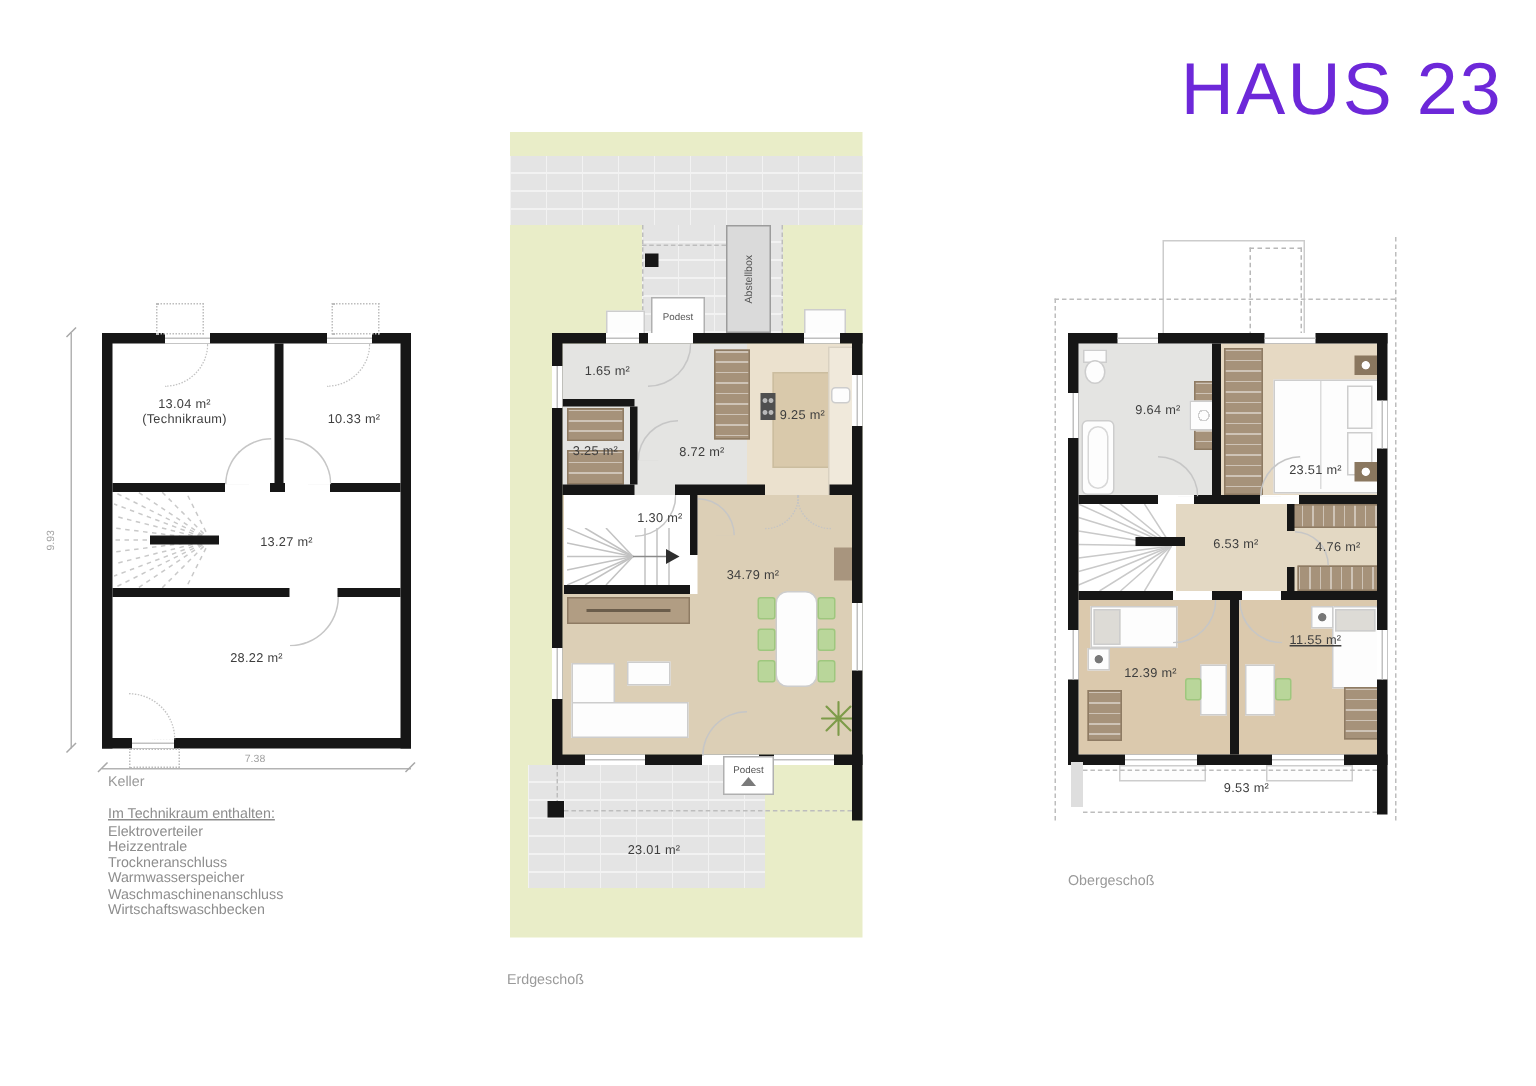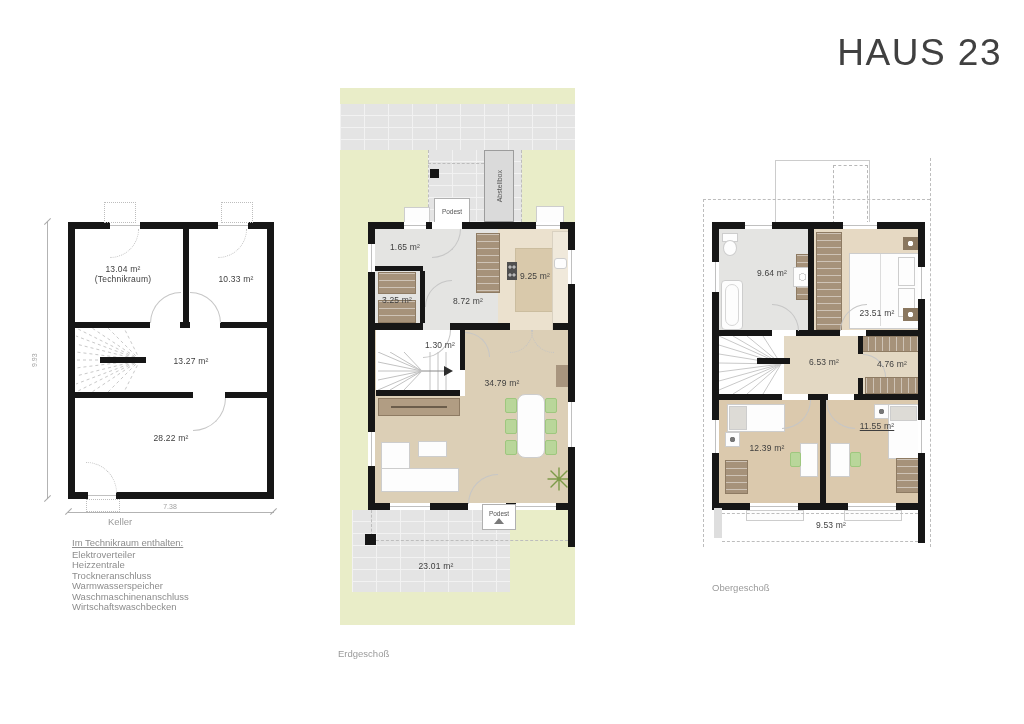--- a/index.html
+++ b/index.html
@@ -38,21 +38,21 @@
        white-space:pre-line;letter-spacing:.2px;}
   .caption{position:absolute;font-size:9.5px;color:#9a9a9a;}
   .note{font-size:9.5px;line-height:10.4px;color:#8d8d8d;}
   .dim{position:absolute;font-size:7px;color:#a2a2a2;text-align:center;}
   .dimline{position:absolute;background:#b3b3b3;}
   .tick{position:absolute;width:9px;height:1px;background:#a8a8a8;transform:rotate(-45deg);}
   .dh{position:absolute;height:0;border-top:1px dashed #bdbdbd;}
   .dv{position:absolute;width:0;border-left:1px dashed #bdbdbd;}
   .vtext{writing-mode:vertical-rl;transform:rotate(180deg);}
   .flexc{display:flex;align-items:center;justify-content:center;}
-  .title{position:absolute;top:32px;right:22px;font-size:37px;letter-spacing:1.5px;color:#404040;}
+  .title{position:absolute;top:32px;right:22px;font-size:49px;letter-spacing:1.5px;color:#6d28d9;}
   .podest{position:absolute;background:#fff;border:1px solid #b0b0b0;display:flex;flex-direction:column;
           align-items:center;justify-content:center;font-size:6.5px;color:#555;}
   .tri-up{width:0;height:0;border-left:5px solid transparent;border-right:5px solid transparent;
           border-bottom:6px solid #7a7a7a;margin-top:1px;}
   svg{display:block;width:100%;height:100%;}
 </style>
 </head>
 <body>
 
 <div class="canvas">
@@ -122,21 +122,21 @@
     <div class="dimline" style="left:47px;top:222px;width:1px;height:277px;"></div>
     <div class="tick" style="left:43px;top:221px;"></div>
     <div class="tick" style="left:43px;top:498px;"></div>
     <div class="dim vtext" style="left:31px;top:340px;width:10px;height:40px;">9.93</div>
     <div class="dimline" style="left:68px;top:512px;width:206px;height:1px;"></div>
     <div class="tick" style="left:64px;top:511px;"></div>
     <div class="tick" style="left:269px;top:511px;"></div>
     <div class="dim" style="left:150px;top:503px;width:40px;">7.38</div>
 
     
-    <div class="caption" style="left:72px;top:516px;width:140px;margin-left:36px;">Keller</div>
+    <div class="caption" style="left:72px;top:516px;width:140px;">Keller</div>
     <div class="caption" style="left:72px;top:537px;width:190px;text-decoration:underline;color:#8d8d8d;">Im Technikraum enthalten:</div>
     <div class="abs" style="left:72px;top:550px;width:200px;">
       <div class="note">Elektroverteiler</div>
       <div class="note">Heizzentrale</div>
       <div class="note">Trockneranschluss</div>
       <div class="note">Warmwasserspeicher</div>
       <div class="note">Waschmaschinenanschluss</div>
       <div class="note">Wirtschaftswaschbecken</div>
     </div>
   </div>

